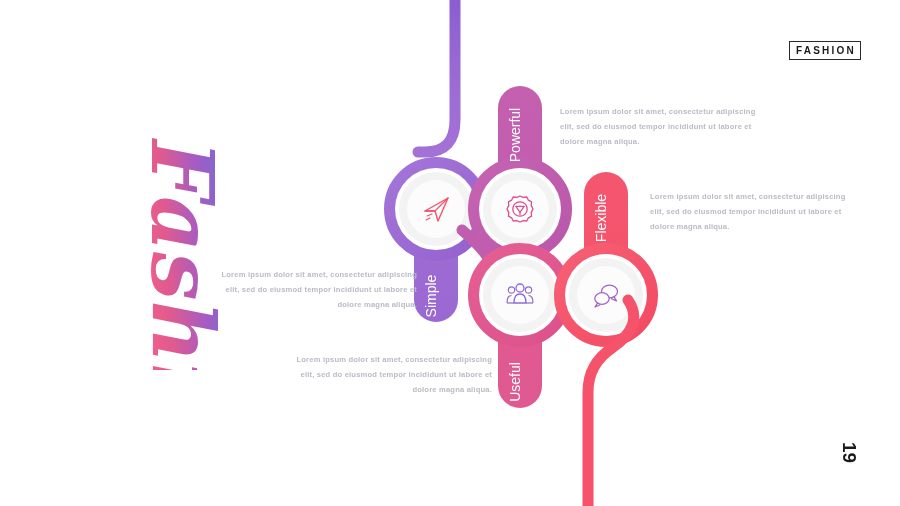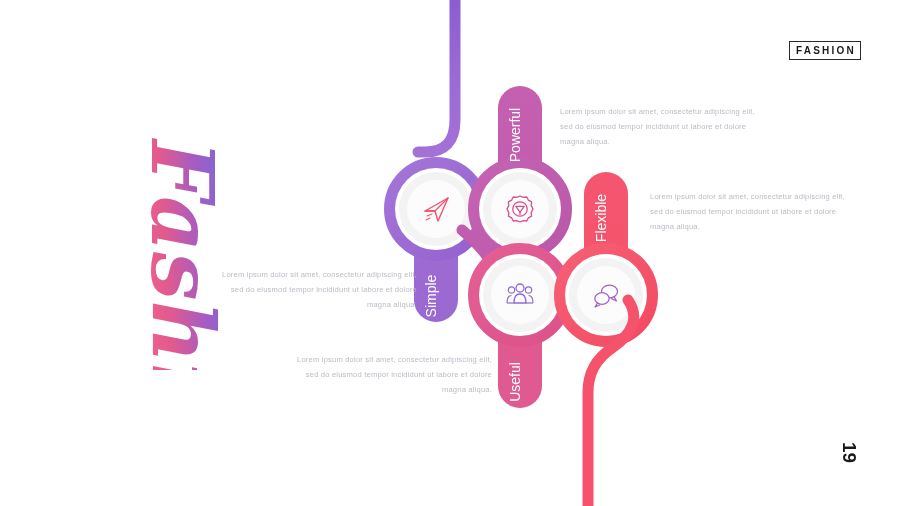--- a/index.html
+++ b/index.html
@@ -36,21 +36,21 @@
     position:absolute;left:40px;top:120px;width:220px;height:250px;
   }
   .script-logo svg{display:block;}
 
   
   #diagram{position:absolute;left:0;top:0;width:900px;height:506px;}
 
   
   .para{
     position:absolute;font-size:7.6px;line-height:2.0;color:#b9bcc4;
-    font-family:"Liberation Sans", sans-serif;letter-spacing:0.18px;width:196px;
+    font-family:"Liberation Sans", sans-serif;letter-spacing:0.18px;width:196px;font-weight:bold;
   }
   .para.right{text-align:right;}
   .para.left{text-align:left;}
   #para-powerful{left:560px;top:104px;}
   #para-flexible{left:650px;top:189px;}
   #para-simple{left:221px;top:267px;text-align:right;}
   #para-useful{left:296px;top:352px;text-align:right;}
 </style>
 </head>
 <body>

